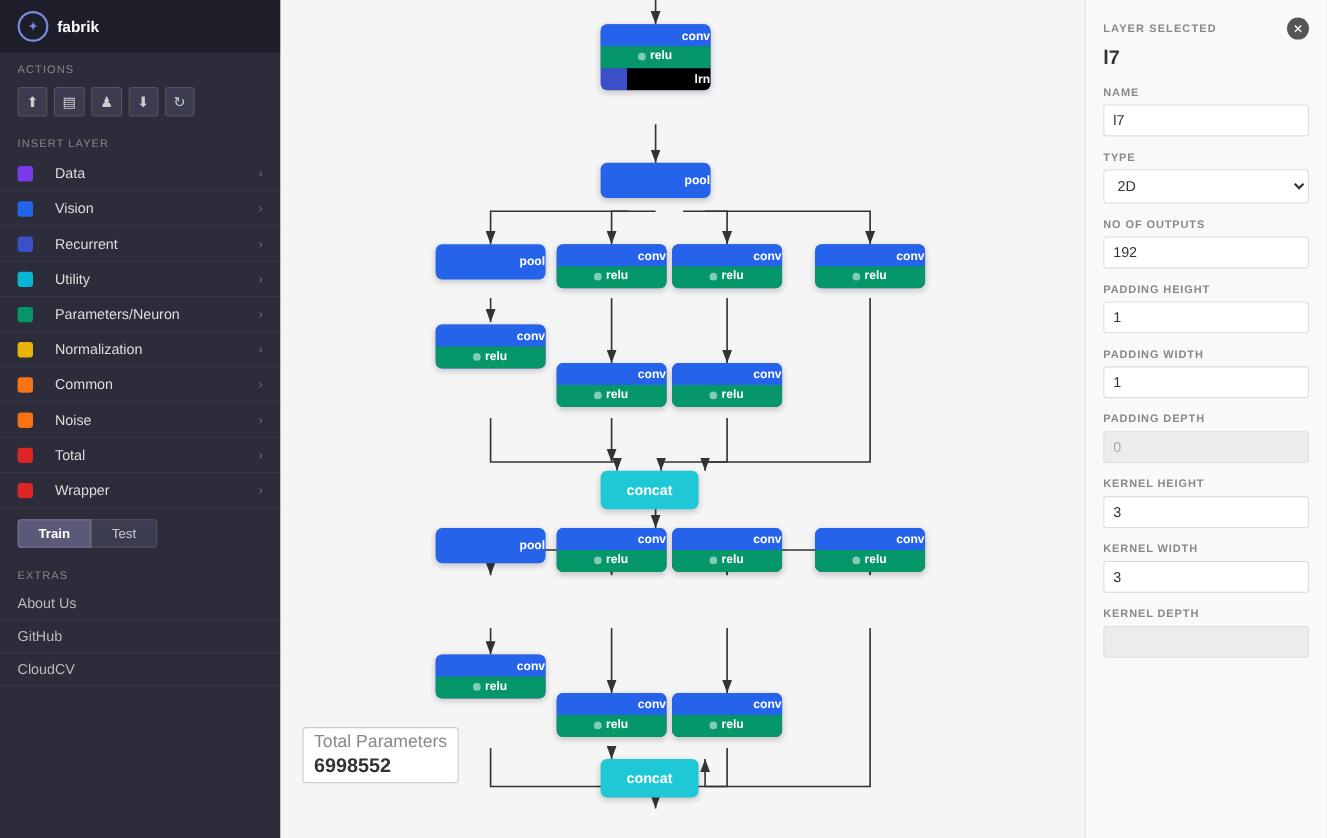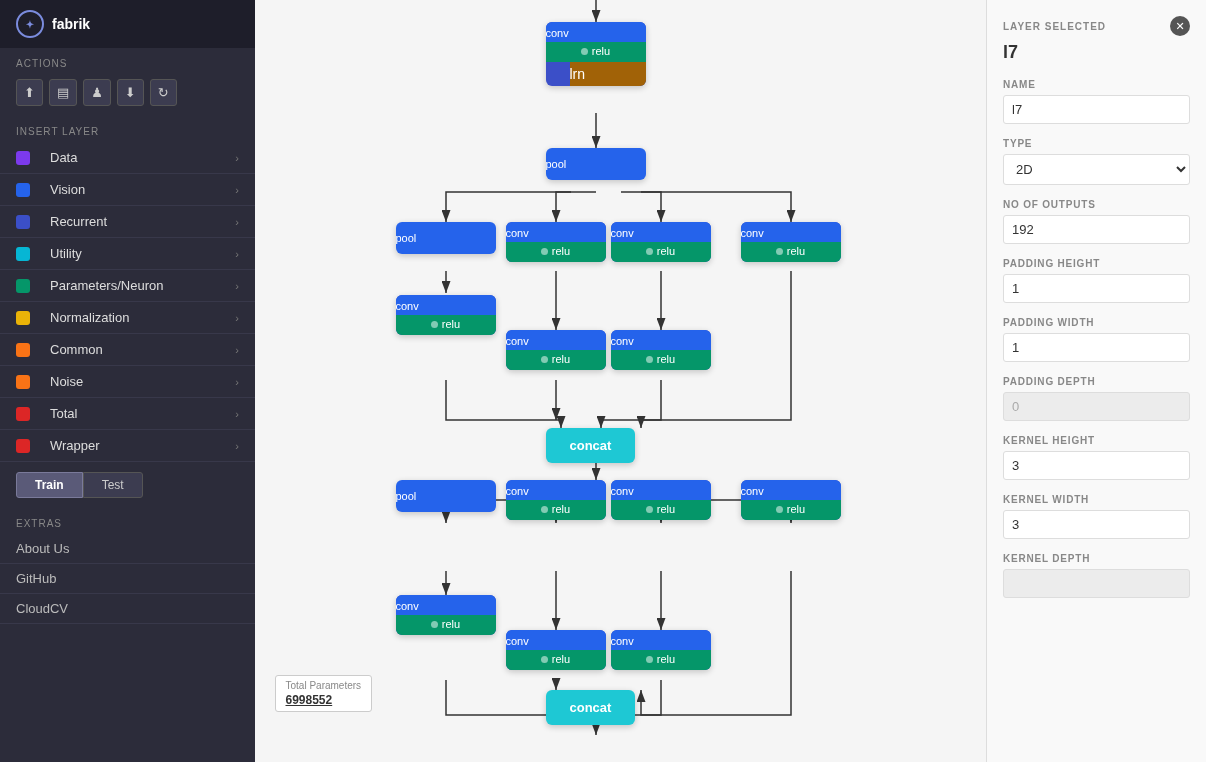--- a/index.html
+++ b/index.html
@@ -117,28 +117,27 @@
       bottom: 28px;
       left: 14px;
       background: #fff;
       border: 1px solid #ccc;
       border-radius: 3px;
       padding: 4px 10px;
       font-size: 11px;
       color: #333;
     }
     .params-label {
-      font-size: 10px;
+      font-size: 16px;
       color: #888;
       margin-bottom: 2px;
     }
     .params-value {
       font-weight: bold;
-      font-size: 12px;
-      text-decoration: underline;
+      font-size: 18px;
     }
 
     
     #right-panel {
       width: 220px;
       min-width: 220px;
       background: #f9f9f9;
       border-left: 1px solid #ddd;
       padding: 16px;
       height: 762px;
@@ -211,23 +210,23 @@
     .nn-canvas {
       position: relative;
       width: 720px;
       min-height: 740px;
       margin: 0 auto;
     }
 
     .node {
       position: absolute;
       border-radius: 6px;
-      text-align: left;
+      text-align: right;
       font-size: 11px;
-      font-weight: normal;
+      font-weight: bold;
       color: #fff;
       overflow: hidden;
       box-shadow: 0 2px 6px rgba(0,0,0,0.2);
     }
     .node-top {
       padding: 5px 0 3px 0;
     }
     .node-bottom {
       padding: 3px 0 5px 0;
       display: flex;
@@ -432,21 +431,21 @@
       <path class="arrow-line" d="M 295 680 L 295 690"></path>
       <path class="arrow-line" d="M 400 680 L 400 715 L 360 715 L 360 690"></path>
       <path class="arrow-line" d="M 530 571 L 530 715 L 380 715 L 380 690"></path>
 
       <line class="arrow-line" x1="335" y1="718" x2="335" y2="735"></line>
     </svg>
 
     <div class="node" style="left:285px; top:22px; width:100px; background:#3b4fc8;">
       <div class="node-top" style="background:#2563eb;">conv</div>
       <div class="node-bottom" style="background:#059669;"><span class="node-dot"></span>relu</div>
-      <div style="background:#a16207; padding:4px 0; font-size:14px;margin-left:24px;">lrn</div>
+      <div style="background:#000000; padding:4px 0; font-size:11px;margin-left:24px;">lrn</div>
     </div>
 
     <div class="node" style="left:285px; top:148px; width:100px; background:#2563eb; padding:10px 0;">pool</div>
 
     <div class="node" style="left:135px; top:222px; width:100px; background:#2563eb; padding:10px 0;">pool</div>
 
     <div class="node" style="left:245px; top:222px; width:100px; background:#3b4fc8;">
       <div class="node-top" style="background:#2563eb;">conv</div>
       <div class="node-bottom" style="background:#059669;"><span class="node-dot"></span>relu</div>
     </div>

